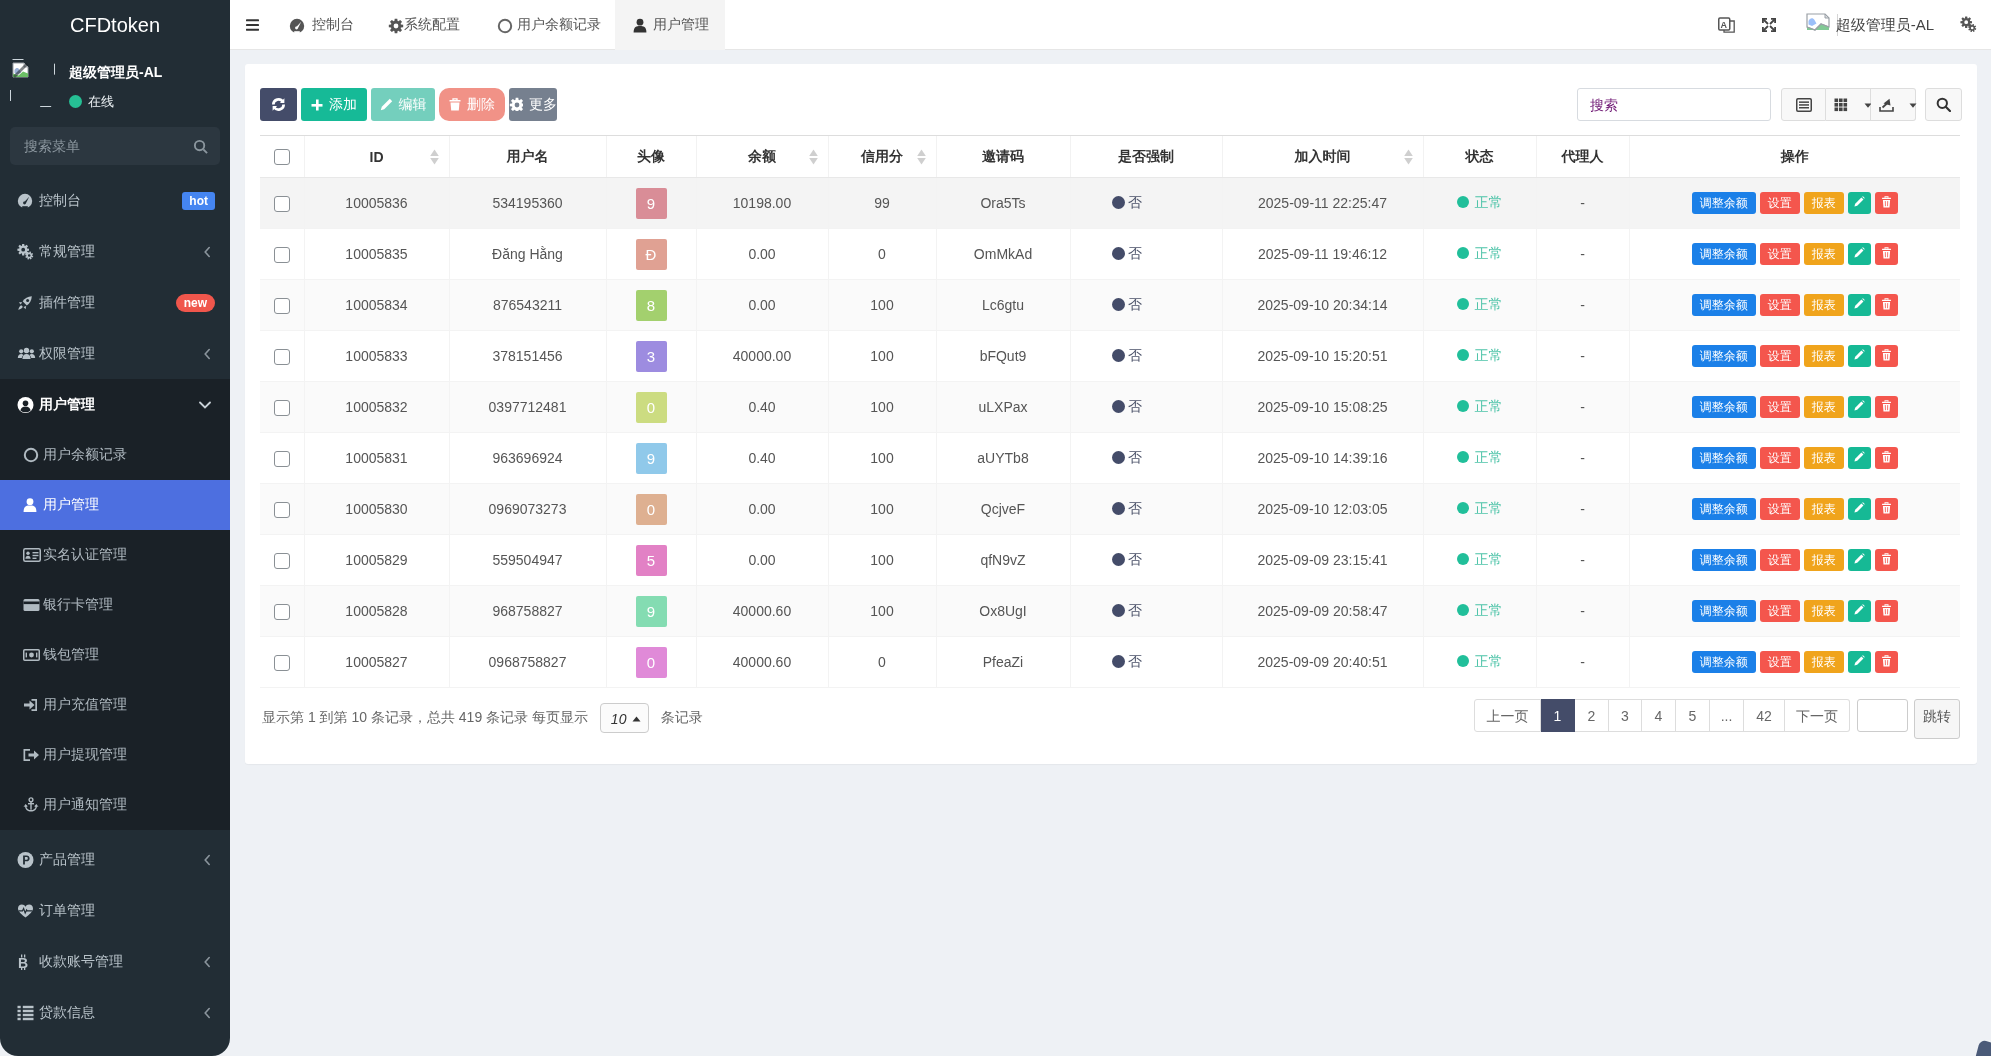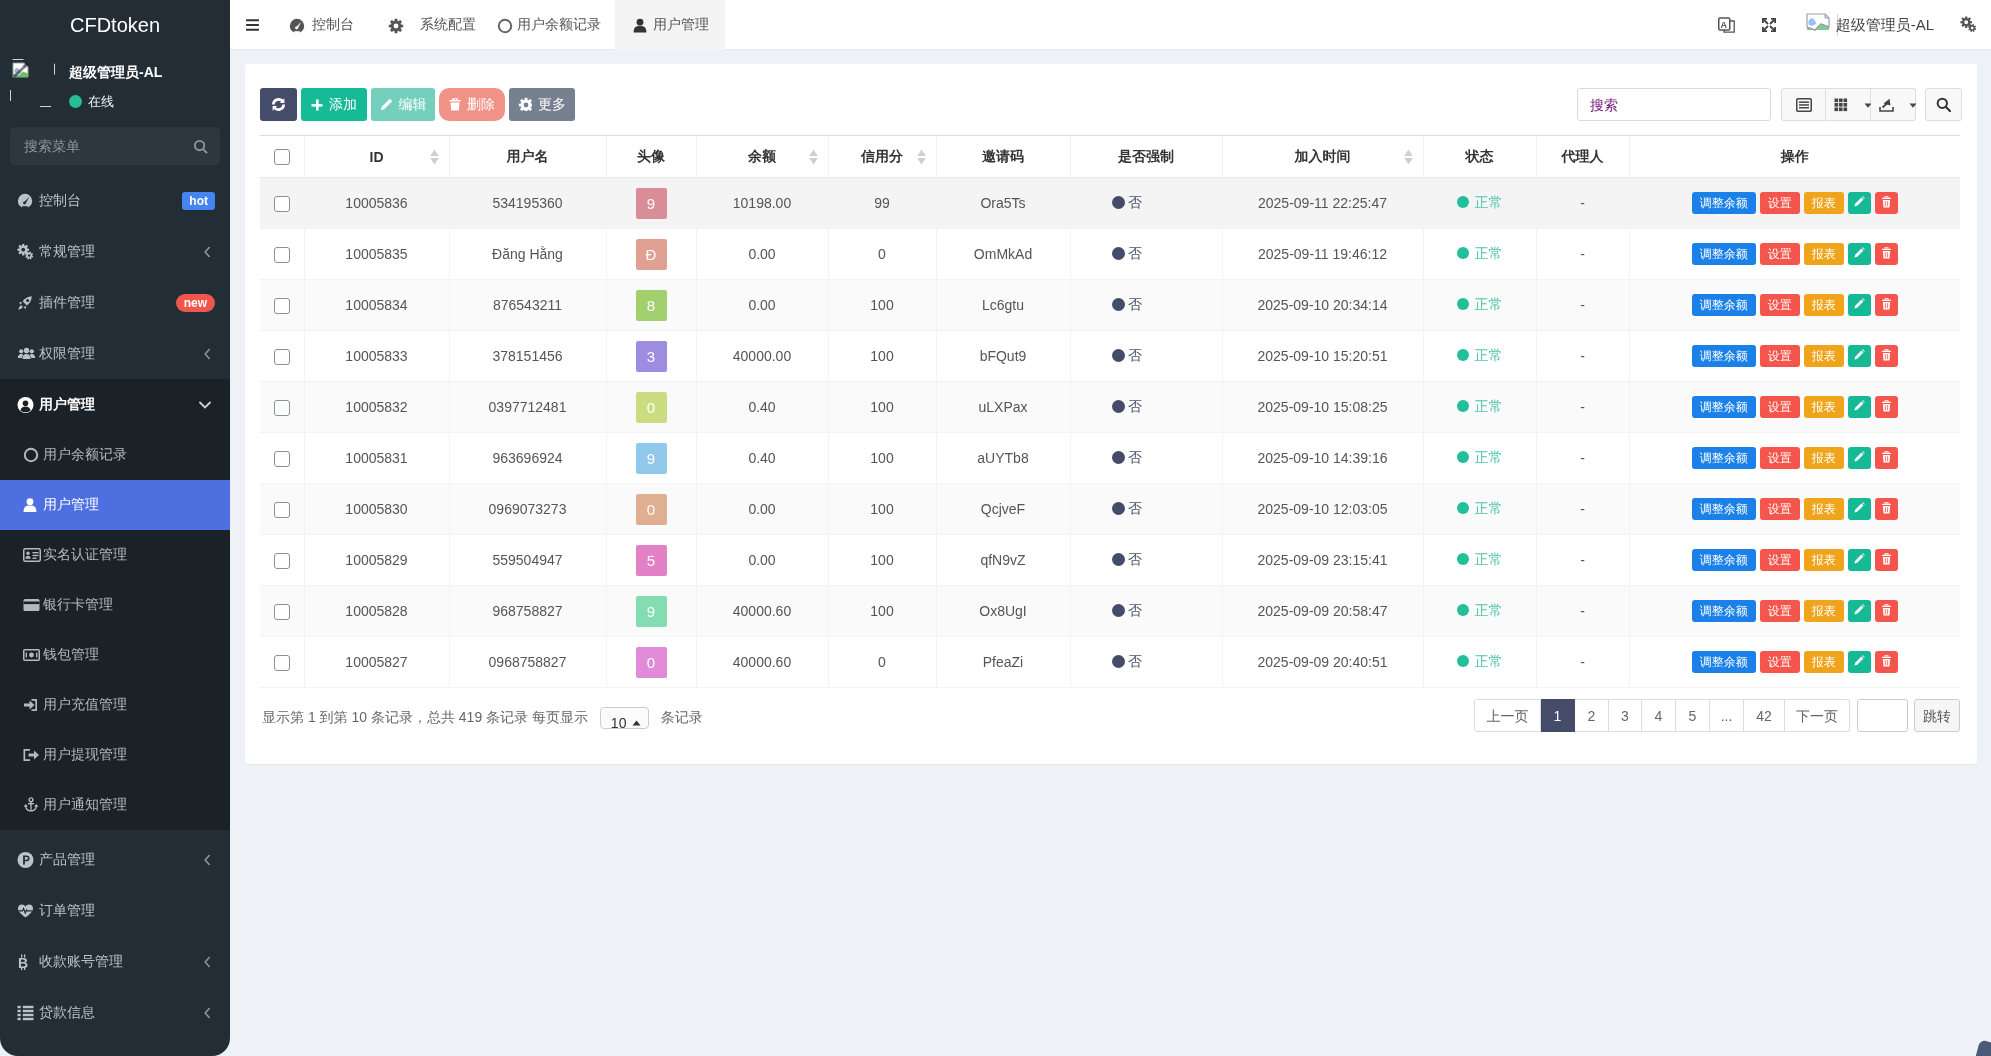--- a/index.html
+++ b/index.html
@@ -48,21 +48,21 @@
 
 
 .panel { position:absolute; left:245px; top:64px; width:1732px; height:700px; background:#fff; border-radius:3px; box-shadow:0 1px 1px rgba(0,0,0,.04); }
 .toolbar { position:absolute; left:15px; top:24px; height:33px; }
 .btn { display:inline-block; height:33px; line-height:33px; border-radius:3px; color:#fff; font-size:14px; text-align:center; vertical-align:top; margin-right:4px; }
 .btn .bi { display:inline-block; vertical-align:-2px; margin-right:6px; }
 .btn-refresh { width:37px; background:#444c69; }
 .btn-add { width:66px; background:#16ba97; }
 .btn-edit { width:64px; background:#74cfbd; }
 .btn-del { width:66px; background:#f19287;border-radius:10px; }
-.btn-more { width:66px; background:#76808f; }
+.btn-more { width:48px; background:#76808f; }
 
 .rsearch { position:absolute; right:15px; top:24px; height:33px; }
 .sinput { display:inline-block; width:194px; height:33px; border:1px solid #d7dbe0; border-radius:3px; background:#fff; vertical-align:top; position:relative; }
 .sinput span { position:absolute; left:12px; top:8px; color:#701a75; }
 .btn-group2 { display:inline-block; vertical-align:top; margin-left:10px; height:33px; }
 .gbtn { display:inline-block; width:45px; height:33px; background:#f8f8f8; border:1px solid #ddd; border-left:none; vertical-align:top; position:relative; }
 .gbtn:first-child { border-left:1px solid #ddd; border-radius:3px 0 0 3px; }
 .gbtn:last-child { border-radius:0 3px 3px 0; }
 .gbtn svg, .gbtn .car { position:absolute; }
 .sbtn { display:inline-block; width:37px; height:33px; background:#f8f8f8; border:1px solid #ddd; border-radius:3px; vertical-align:top; margin-left:9px; position:relative; }
@@ -82,30 +82,30 @@
 .dot.teal { background:#21bf9a; width:12px; height:12px; vertical-align:-1px; }
 .dot.navy { background:#444c69; width:13px; height:13px; margin-right:3px; vertical-align:-2px; }
 .abtn { display:inline-block; height:22px; line-height:22px; padding:0 8px; border-radius:3px; color:#fff; font-size:12px; margin:0 2px; vertical-align:middle; }
 .ab-blue { background:#1b80e8; }
 .ab-red { background:#f4564d; }
 .ab-amber { background:#f0a41c; }
 .ab-icon { width:23px; padding:0; }
 
 
 .pag-info { position:absolute; left:17px; top:637px; font-size:14px; color:#666; height:33px; line-height:33px; }
-.psel { display:inline-block; width:49px; height:22px; border:1px solid #ccc; border-radius:4px; background:#fbfbfb; position:relative; vertical-align:middle; margin:0 8px; }
+.psel { display:inline-block; width:49px; height:30px; border:1px solid #ccc; border-radius:4px; background:#fbfbfb; position:relative; vertical-align:middle; margin:0 8px;font-style:italic; }
 .psel .v { position:absolute; left:10px; top:8px; color:#333; font-size:14px; line-height:14px; }
 .psel .car { position:absolute; right:7px; top:12px; line-height:0; }
 .pag { position:absolute; right:17px; top:635px; height:33px; }
 .pg { display:inline-block; float:left; height:33px; line-height:32px; background:#fff; border:1px solid #ddd; border-left:none; color:#666; font-size:14px; text-align:center; }
 .pg.frst { border-left:1px solid #ddd; border-radius:3px 0 0 3px; }
 .pg.lst { border-radius:0 3px 3px 0; }
 .pg.act { background:#444c69; border-color:#444c69; color:#fff; }
 .pg-in { display:inline-block; float:left; width:51px; height:33px; border:1px solid #ccc; border-radius:3px; margin-left:7px; background:#fff; }
-.pg-go { display:inline-block; float:left; width:46px; height:33px; line-height:32px; border:1px solid #ccc; border-radius:3px; margin-left:6px; background:#f6f6f6; color:#555; text-align:center; }
+.pg-go { display:inline-block; float:left; width:46px; height:40px; line-height:32px; border:1px solid #ccc; border-radius:3px; margin-left:6px; background:#f6f6f6; color:#555; text-align:center; }
 .corner { position:absolute; right:-8px; bottom:-8px; width:22px; height:22px; background:#4a5a78; border-radius:6px; transform:rotate(15deg); }
 </style>
 </head>
 <body>
 <div class="sidebar">
   <div class="brand">CFDtoken</div>
   <div class="userpanel">
     <div class="avatar">
         <svg width="45" height="48" viewBox="0 0 45 48">
           <rect x="0.5" y="0.5" width="44" height="47" rx="2" fill="none" stroke="#cdd6dc" stroke-width="1" stroke-dasharray="11 34"></rect>
@@ -371,21 +371,21 @@
         </svg>
       </span>
       <span class="tl" style="left:33px;">控制台</span>
     </div>
   <div class="tab" style="left:150px;width:117px;">
       <span class="ti" style="left:8px;">
         <svg width="16" height="16" viewBox="0 0 16 16">
           <path d="M15.19 6.72 L15.19 9.28 L12.95 9.61 L12.63 10.36 L13.99 12.17 L12.17 13.99 L10.36 12.63 L9.61 12.95 L9.28 15.19 L6.72 15.19 L6.39 12.95 L5.64 12.63 L3.83 13.99 L2.01 12.17 L3.37 10.36 L3.05 9.61 L0.81 9.28 L0.81 6.72 L3.05 6.39 L3.37 5.64 L2.01 3.83 L3.83 2.01 L5.64 3.37 L6.39 3.05 L6.72 0.81 L9.28 0.81 L9.61 3.05 L10.36 3.37 L12.17 2.01 L13.99 3.83 L12.63 5.64 L12.95 6.39 Z M10.40 8.00 A2.4 2.4 0 1 0 5.60 8.00 A2.4 2.4 0 1 0 10.40 8.00 Z" fill="#555" fill-rule="evenodd"></path>
         </svg>
       </span>
-      <span class="tl" style="left:40px;">系统配置</span>
+      <span class="tl" style="left:24px;">系统配置</span>
     </div>
   <div class="tab" style="left:267px;width:118px;">
       <span class="ti" style="left:0px;">
         <svg width="16" height="16" viewBox="0 0 16 16">
           <circle cx="8" cy="8" r="6.2" fill="none" stroke="#666" stroke-width="2"></circle>
         </svg>
       </span>
       <span class="tl" style="left:20px;">用户余额记录</span>
     </div>
   <div class="tab active" style="left:385px;width:110px;">

